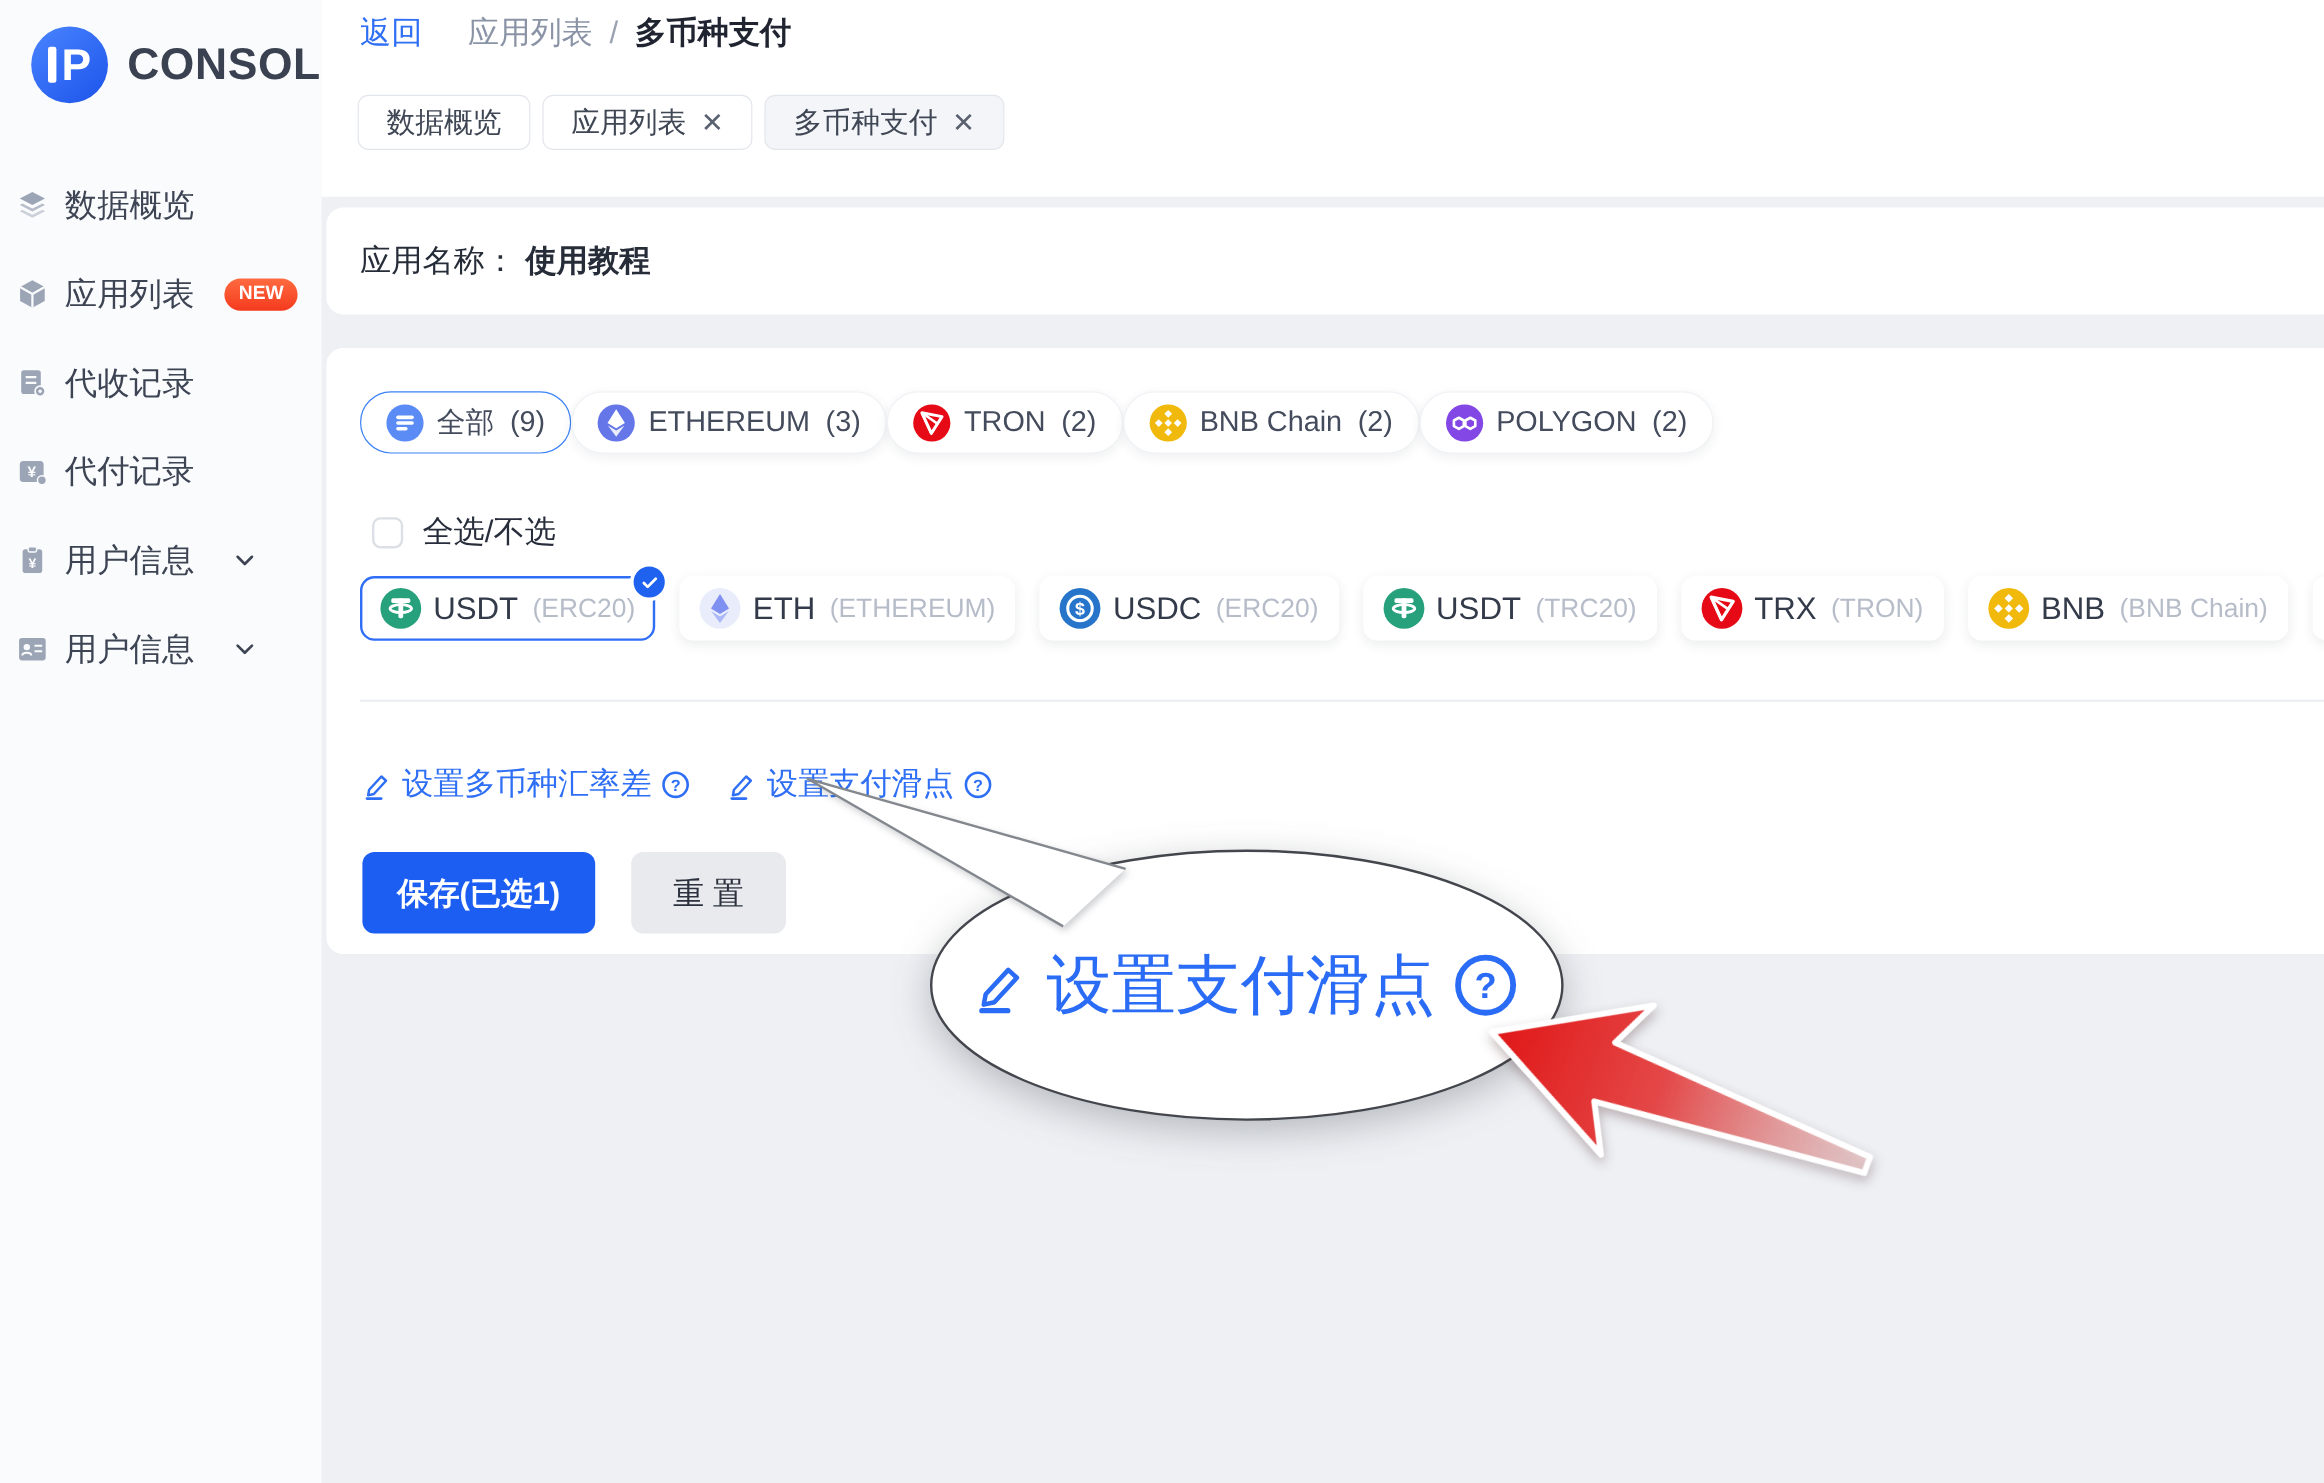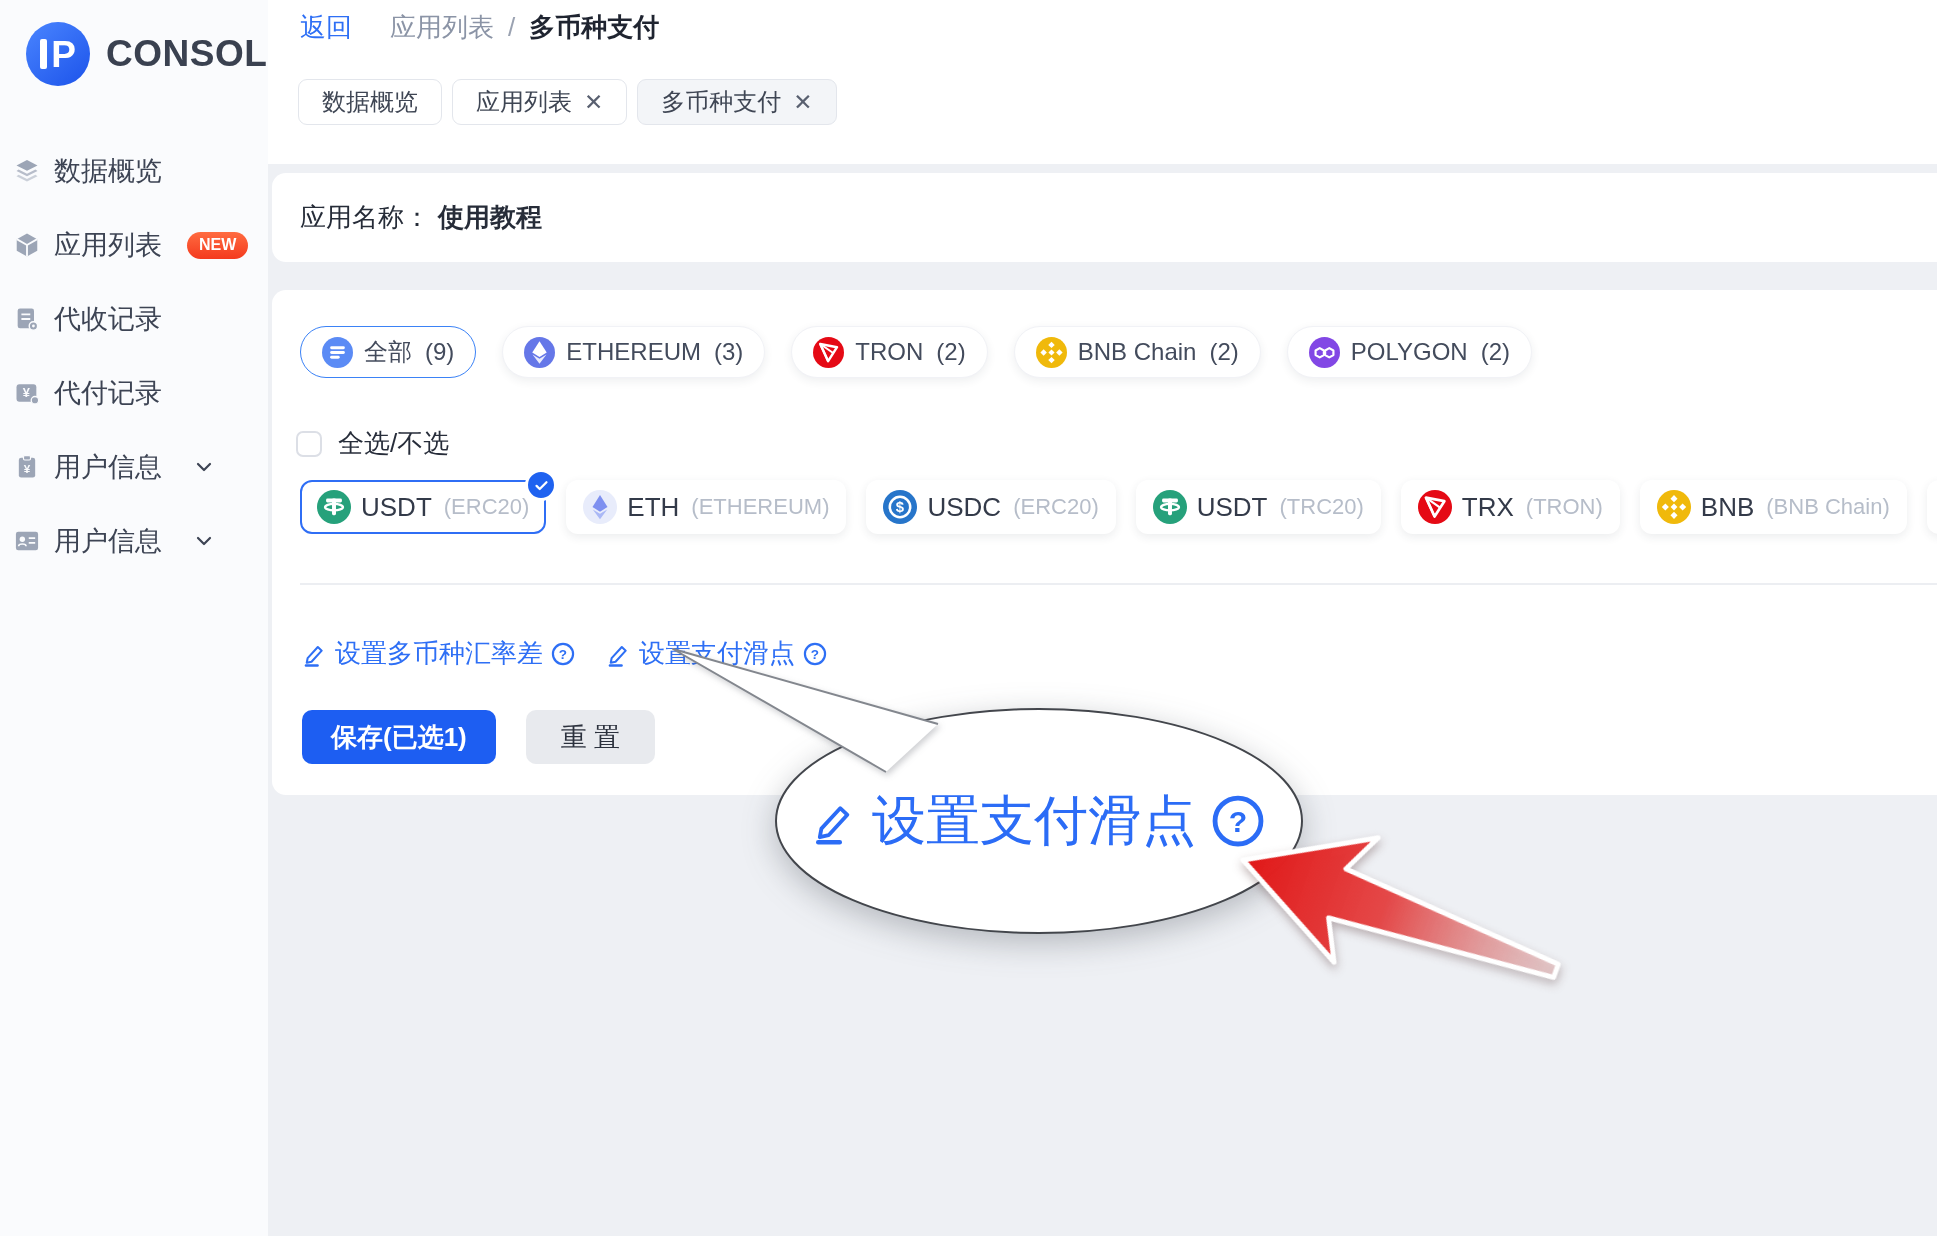--- a/index.html
+++ b/index.html
@@ -36,50 +36,50 @@
   .tab.active { background:#f3f5f8; }
   .tab-close { color:#596070; font-size:23px; line-height:1; cursor:pointer; }
 
   
   .card { position:absolute; background:#fff; border-radius:14px; }
   .card1 { left:272px; top:173px; width:1678px; height:89px; display:flex; align-items:center;
            padding-left:28px; font-size:26px; color:#262c38; }
   .app-value { font-weight:bold; margin-left:8px; }
   .card2 { left:272px; top:290px; width:1678px; height:505px; }
 
-  .chains { position:absolute; left:28px; top:36px; display:flex; gap:26px; }
+  .chains { position:absolute; left:28px; top:36px; display:flex; }
   .chain-chip { height:52px; border-radius:26px; display:flex; align-items:center; gap:11px; padding:0 21px;
                 background:#fff; font-size:24px; color:#434b5c; border:1.5px solid #f1f2f6;
                 box-shadow:0 3px 10px rgba(40,50,70,.08); cursor:pointer; white-space:nowrap; }
   .chain-chip.selected { border-color:#3b82f6; box-shadow:none; }
   .cicon { width:31px; height:31px; border-radius:50%; flex:none; display:flex; align-items:center; justify-content:center; }
   .ccount { margin-left:2px; }
 
-  .selectall { position:absolute; left:24px; top:136px; display:flex; align-items:center; gap:16px;
+  .selectall { position:absolute; left:38px; top:136px; display:flex; align-items:center; gap:16px;
                font-size:26px; color:#272d3a; }
   .checkbox { width:26px; height:26px; border:2px solid #dcdfe6; border-radius:7px; background:#fff; cursor:pointer; }
 
   .tokens { position:absolute; left:28px; top:190px; display:flex; gap:20px; flex-wrap:nowrap; }
   .token-chip { height:54px; border-radius:12px; display:flex; align-items:center; gap:10px; padding:0 15px;
                 background:#fff; border:2px solid transparent; box-shadow:0 3px 10px rgba(40,50,70,.09);
                 position:relative; cursor:pointer; white-space:nowrap; }
   .token-chip.selected { border-color:#2f6ef5; box-shadow:none; }
   .ticon { width:34px; height:34px; border-radius:50%; flex:none; display:flex; align-items:center; justify-content:center; }
   .tname { font-size:26px; color:#333a49; font-weight:500; }
   .tchain { font-size:22px; color:#b6bdc9; margin-left:2px; }
   .badge-check { position:absolute; top:-13px; right:-13px; width:32px; height:32px; border-radius:50%;
                  background:#1f62f0; border:3px solid #fff; display:flex; align-items:center; justify-content:center; }
 
   .divider { position:absolute; left:28px; top:293px; width:1650px; height:2px; background:#eceef2; }
 
   .links { position:absolute; left:30px; top:346px; display:flex; gap:30px; }
   .edit-link { display:flex; align-items:center; gap:7px; color:#2e6ff5; font-size:26px; cursor:pointer; }
 
   .btn-row { position:absolute; left:30px; top:420px; display:flex; gap:30px; }
-  .btn { height:54px; border:none; border-radius:10px; font-size:26px; cursor:pointer;
+  .btn { height:68px; border:none; border-radius:10px; font-size:26px; cursor:pointer;
          font-family:"Liberation Sans","DejaVu Sans",sans-serif; }
   .btn-save { background:#1d5ef2; color:#fff; padding:0 29px; font-weight:600; }
   .btn-reset { background:#e8eaee; color:#2b313d; padding:0 35px; }
 
   
   .overlay { position:absolute; left:0; top:0; width:1937px; height:1236px; pointer-events:none; z-index:10; }
   .bubble-label { position:absolute; left:789px; top:786px; width:500px; height:70px; z-index:11;
                   display:flex; align-items:center; justify-content:center; gap:13px;
                   color:#2b6cf6; font-size:54px; font-weight:500; pointer-events:none; }
 </style>

